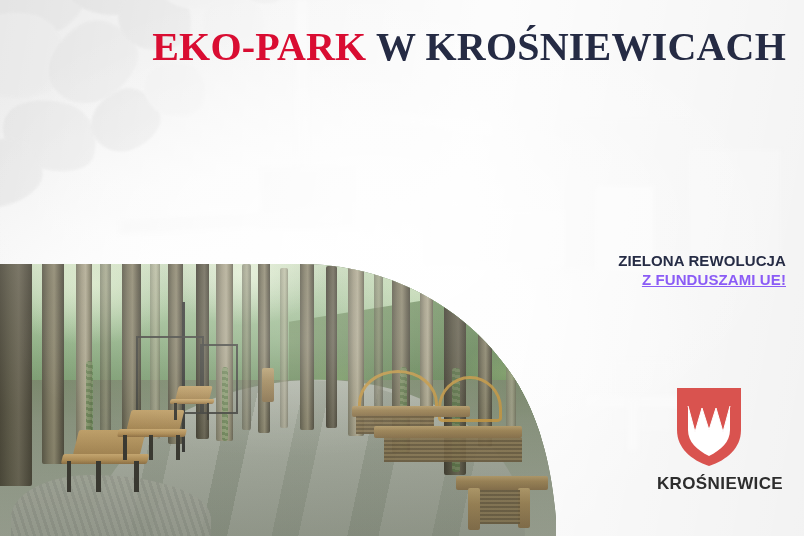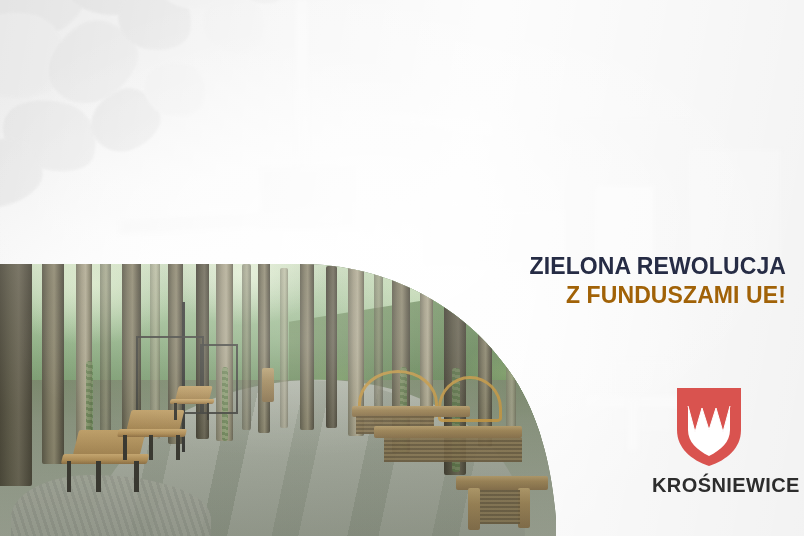--- a/index.html
+++ b/index.html
@@ -81,27 +81,27 @@
   .title .main   { color: #252b44; }
 
   
   .subtitle {
     position: absolute;
     right: 18px;
     top: 252px;
     text-align: right;
     font-family: "Liberation Sans", sans-serif;
     font-weight: 700;
-    font-size: 23px;
+    font-size: 15px;
     line-height: 1.24;
     letter-spacing: .1px;
     white-space: nowrap;
   }
   .subtitle .l1 { color: #262c45; display: block; }
-  .subtitle .l2 { color: #a16207; display: block; }
+  .subtitle .l2 { color: #8b5cf6; display: block; text-decoration: underline; }
 
   
   .photo-wrap {
     position: absolute;
     left: 0;
     top: 258px;
     width: 556px;
     height: 278px;
   }
   .photo {
@@ -258,21 +258,21 @@
     text-align: center;
   }
   .shield-holder {
     display: flex;
     justify-content: center;
   }
   .logo-name {
     margin-top: 6px;
     font-family: "Liberation Sans", sans-serif;
     font-weight: 700;
-    font-size: 20px;
+    font-size: 17px;
     letter-spacing: .4px;
     color: #2d2d2d;
     text-align: center;
     padding-left: 22px;
   }
   .logo-tag {
     margin-top: 1px;
     font-family: "Liberation Serif", "DejaVu Serif", serif;
     font-style: italic;
     font-size: 14px;
@@ -314,20 +314,23 @@
     <div class="bg-struct soft" style="left:586px; top:396px; width:96px;  height:12px;"></div>
     <div class="bg-struct soft" style="left:628px; top:398px; width:10px;  height:52px;"></div>
     <div class="bg-struct" style="left:690px; top:150px; width:90px;  height:120px;"></div>
     <div class="bg-struct soft" style="left:424px; top:210px; width:140px; height:56px;"></div>
     <div class="bg-struct soft" style="left:120px; top:214px; width:220px; height:14px; transform:rotate(-3deg);"></div>
   </div>
 
   <div class="bg-sheen"></div>
   <div class="bg-vignette"></div>
 
+  <div class="title">
+    <span class="accent">EKO-PARK</span><span class="main"> W KROŚNIEWICACH</span>
+  </div>
 
   <div class="subtitle">
     <span class="l1">ZIELONA REWOLUCJA</span>
     <span class="l2">Z FUNDUSZAMI UE!</span>
   </div>
 
   <div class="photo-wrap">
     <div class="photo">
       <div class="photo-inner">
 

